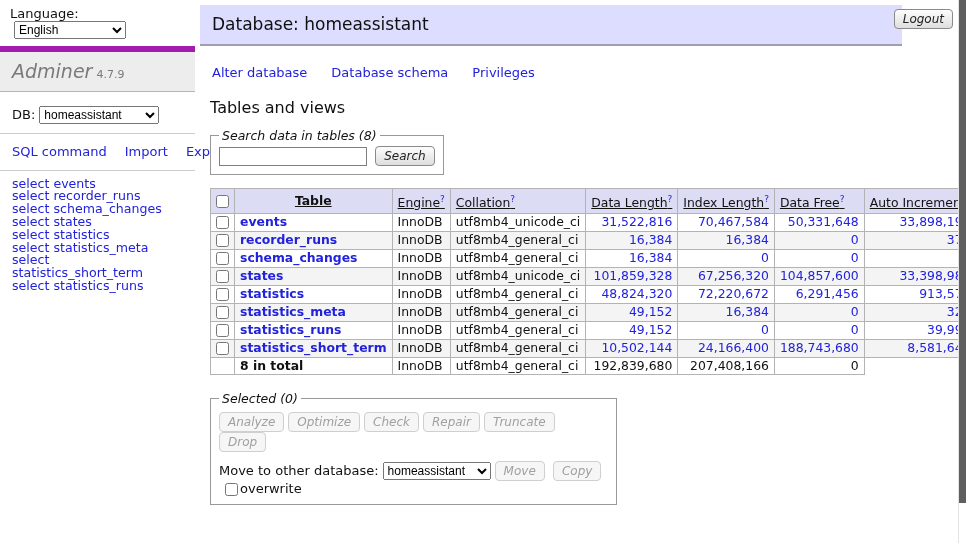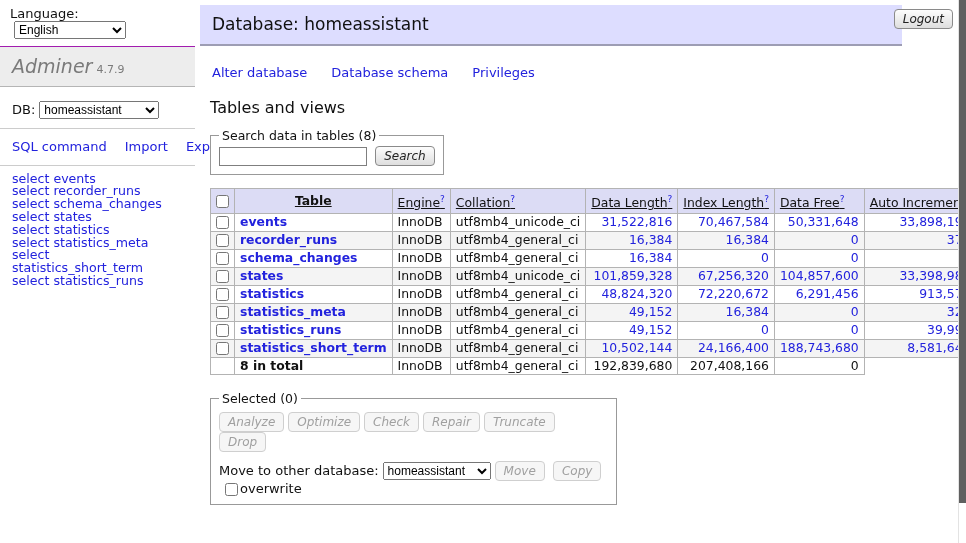--- a/index.html
+++ b/index.html
@@ -7,21 +7,21 @@
   body {
     width:966px; height:543px; overflow:hidden; position:relative;
     font-family:"DejaVu Sans", sans-serif; font-size:13px; color:#111; background:#fff;
   }
   a { color:#2222dd; text-decoration:none; cursor:pointer; }
 
   
   #menu { position:absolute; left:0; top:0; width:195px; }
   .lang-row { padding:6px 8px 4px 10px; }
   .lang-row select { width:112px; font-size:12px; margin-left:4px; }
-  .banner { background:#ededed; border-top:1px solid #a21caf; border-bottom:1px solid #b5b5b5;
+  .banner { background:#ededed; border-top:6px solid #a21caf; border-bottom:1px solid #b5b5b5;
             padding:8px 12px 9px; margin-top:3px; }
   .brand { font-style:italic; color:#7a7a7a; font-size:19px; }
   .brand-ver { color:#7a7a7a; font-size:11px; margin-left:4px; }
   .db-row { padding:14px 12px 0; }
   .db-row select { width:120px; font-size:12px; margin-left:4px; }
   #menu hr { border:0; border-top:1px solid #ccc; margin:9px 0 7px; }
   .side-actions { padding:2px 12px 0; line-height:1.35; }
   .side-actions a { margin-right:18px; white-space:nowrap; }
   .side-tables { padding:0 12px; }
   .side-tables a { display:block; line-height:12.8px; font-size:12.6px; }
@@ -38,21 +38,21 @@
   }
   button:disabled, .btn.disabled {
     color:#a0a0a0; background:#f6f6f6; border-color:#cfcfcf;
   }
   h2.page-title { background:#ddddff; border-bottom:2px solid #9d9db4; font-weight:normal;
     font-size:17px; margin:5px 0 0; padding:9px 12px 10px; color:#101010; }
   .db-links { margin:19px 0 0 12px; }
   .db-links a { margin-right:24px;text-align:center; }
   h3 { font-weight:normal; font-size:16px; margin:18px 0 11px 10px; color:#101010; }
   fieldset { border:1px solid #999; margin:0 0 0 10px; padding:3px 8px 8px; display:inline-block; background:#fff; }
-  legend { font-size:12.5px; padding:0 3px; }
+  legend { font-size:12.5px; padding:0 3px;font-style:italic; }
   .search-fs input[type=text] { width:148px; height:19px; border:1px solid #7f7f7f; font-size:12px; padding:1px 3px; }
   .search-fs button { margin-left:4px; }
 
   
   table.tables { border-collapse:collapse; table-layout:fixed; margin:13px 0 0 10px; font-size:12.4px; }
   table.tables th, table.tables td { border:1px solid #b3b3b3; padding:1.5px 5px; line-height:13.5px;
     overflow:hidden; white-space:nowrap; }
   table.tables thead th { background:#dcdcf5; font-weight:normal; text-align:left; padding:3px 5px;text-decoration:underline; }
   table.tables thead th.c-table { font-weight:bold; text-align:center; }
   table.tables thead th sup a { font-size:9px; }

